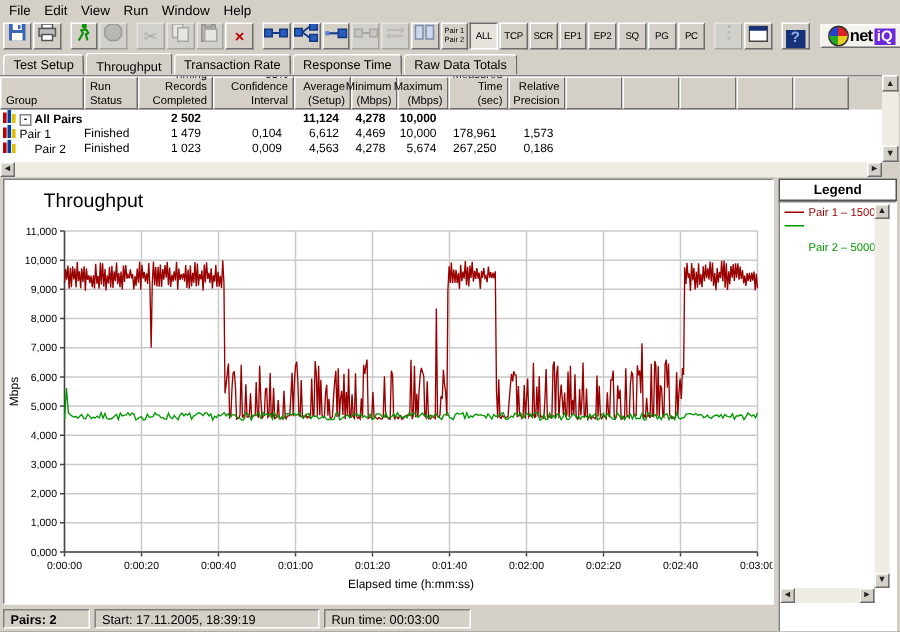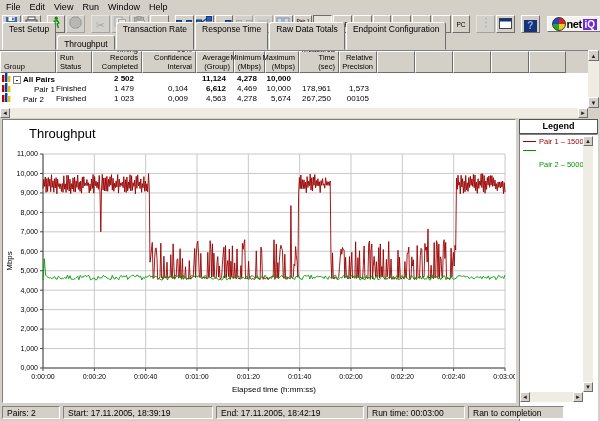--- a/index.html
+++ b/index.html
@@ -17,21 +17,21 @@
   .tbtn.txt{font-size:6.5px;letter-spacing:-.2px;}
   .tsep{width:6px;height:18px;}
   .pairlines{font-size:5px;line-height:1.2;white-space:pre;text-align:left;}
   .logo{display:flex;align-items:center;margin-left:6px;background:#f4f2ec;border:1px solid;border-color:#fff #6d6d6d #6d6d6d #fff;padding:1px 4px;height:16px;box-sizing:border-box;}
   .logo-q{width:12px;height:12px;border-radius:50%;background:conic-gradient(#d22 0 25%,#ec2 25% 50%,#2a2 50% 75%,#24c 75% 100%);margin-right:1px;border:1px solid #333;}
   .logo-net{font-size:11px;font-weight:bold;letter-spacing:-.5px;}
   .logo-iq{font-size:10px;font-weight:bold;color:#fff;background:#6d28d9;padding:0 2px;margin-left:1px;}
   
   .tabs{position:absolute;left:0;top:35px;width:600px;height:15px;display:flex;align-items:flex-end;padding-left:2px;}
   .tab{font-size:8.5px;padding:1px 6px 2px 6px;background:#d4d0c8;border:1px solid;border-color:#fff #6d6d6d #d4d0c8 #fff;
-    border-radius:3px 3px 0 0;margin-right:1px;height:28px;box-sizing:border-box;white-space:nowrap;cursor:default;}
+    border-radius:3px 3px 0 0;margin-right:1px;height:14px;box-sizing:border-box;white-space:nowrap;cursor:default;}
   .tab.active{height:15px;padding-top:3px;position:relative;z-index:3;border-bottom:1px solid #d4d0c8;}
   
   .table-panel{position:absolute;left:0;top:50px;width:588px;height:58px;background:#fff;border-top:1px solid #808080;overflow:hidden;}
   .thead{display:flex;background:#d4d0c8;}
   .th{box-sizing:border-box;border:1px solid;border-color:#fff #6d6d6d #6d6d6d #fff;font-size:7.5px;line-height:1.12;
     padding:1px 3px;white-space:pre-line;display:flex;align-items:flex-end;height:22px;cursor:default;}
   .th.r{justify-content:flex-end;text-align:right;}
   .tr{display:flex;height:10px;font-size:8px;align-items:center;}
   .td{box-sizing:border-box;overflow:hidden;white-space:nowrap;}
   .td.r{text-align:right;padding-right:8px;}
@@ -198,33 +198,32 @@
         <span class="logo-net">net</span>
         <span class="logo-iq">iQ</span>
       </div>
     </div>
   <div class="tabs" id="tabs">
       <div class="tab">Test Setup</div>
       <div class="tab active">Throughput</div>
       <div class="tab">Transaction Rate</div>
       <div class="tab">Response Time</div>
       <div class="tab">Raw Data Totals</div>
-      <div class="tab">Endpoint Configuration</div>
     </div>
 
   <div class="table-panel">
     <div class="thead" id="thead">
         <div class="th" style="width: 56px; flex: 0 0 56px;">Group</div>
         <div class="th" style="width: 36px; flex: 0 0 36px;">Run Status</div>
         <div class="th r" style="width: 50px; flex: 0 0 50px;">Timing Records
 Completed</div>
         <div class="th r" style="width: 54px; flex: 0 0 54px;">95% Confidence
 Interval</div>
         <div class="th r" style="width: 38px; flex: 0 0 38px;">Average
-(Group)</div>
+(Setup)</div>
         <div class="th r" style="width: 31px; flex: 0 0 31px;">Minimum
 (Mbps)</div>
         <div class="th r" style="width: 34px; flex: 0 0 34px;">Maximum
 (Mbps)</div>
         <div class="th r" style="width: 40px; flex: 0 0 40px;">Measured
 Time (sec)</div>
         <div class="th r" style="width: 38px; flex: 0 0 38px;">Relative
 Precision</div>
         <div class="th r" style="width: 38px; flex: 0 0 38px;"></div>
         <div class="th r" style="width: 38px; flex: 0 0 38px;"></div>
@@ -252,26 +251,26 @@
           <div class="td r" style="flex: 0 0 40px;"></div>
           <div class="td r" style="flex: 0 0 38px;"></div>
         </div>
         <div class="tr">
           <div class="td gcell" style="flex: 0 0 56px; width: 56px;">
             <span><svg width="9" height="9" viewBox="0 0 9 9">
                 <rect x="0" y="2" width="2.4" height="7" fill="#c00000"></rect>
                 <rect x="3" y="0" width="2.4" height="9" fill="#00409f"></rect>
                 <rect x="6" y="3" width="2.4" height="6" fill="#e0c000"></rect>
               </svg></span>
-            <span style="margin-left: 21px;">Pair 1</span>
+            <span style="margin-left: 0;">Pair 1</span>
           </div>
           <div class="td" style="flex: 0 0 36px;">Finished</div>
           <div class="td r" style="flex: 0 0 50px;">1 479</div>
           <div class="td r" style="flex: 0 0 54px;">0,104</div>
-          <div class="td r" style="flex: 0 0 38px; font-weight: bold;">6,612</div>
+          <div class="td r" style="flex: 0 0 38px;">6,612</div>
           <div class="td r" style="flex: 0 0 31px;">4,469</div>
           <div class="td r" style="flex: 0 0 34px;">10,000</div>
           <div class="td r" style="flex: 0 0 40px;">178,961</div>
           <div class="td r" style="flex: 0 0 38px;">1,573</div>
         </div>
         <div class="tr">
           <div class="td gcell" style="flex: 0 0 56px; width: 56px;">
             <span><svg width="9" height="9" viewBox="0 0 9 9">
                 <rect x="0" y="2" width="2.4" height="7" fill="#c00000"></rect>
                 <rect x="3" y="0" width="2.4" height="9" fill="#00409f"></rect>
@@ -279,21 +278,21 @@
               </svg></span>
             <span style="margin-left: 10px;">Pair 2</span>
           </div>
           <div class="td" style="flex: 0 0 36px;">Finished</div>
           <div class="td r" style="flex: 0 0 50px;">1 023</div>
           <div class="td r" style="flex: 0 0 54px;">0,009</div>
           <div class="td r" style="flex: 0 0 38px;">4,563</div>
           <div class="td r" style="flex: 0 0 31px;">4,278</div>
           <div class="td r" style="flex: 0 0 34px;">5,674</div>
           <div class="td r" style="flex: 0 0 40px;">267,250</div>
-          <div class="td r" style="flex: 0 0 38px;">00105</div>
+          <div class="td r" style="flex: 0 0 38px;">0,186</div>
         </div>
       </div>
   </div>
   <div id="table-vscroll"></div>
   <div id="table-hscroll"></div>
 
   <div class="chart-panel">
     <div class="chart-title">Throughput</div>
     <svg id="chart-svg" width="512" height="258">
         <line x1="40" y1="10" x2="40" y2="224" stroke="#c9c9c9" stroke-width="1"></line>
@@ -389,25 +388,23 @@
         </div>
         <div class="sb" style="left: 0px; top: 257px; width: 63px; height: 10px; flex-direction: row;">
           <div class="sb-btn" style="width: 10px; height: 10px;">◄</div>
           <div class="sb-track"></div>
           <div class="sb-btn" style="width: 10px; height: 10px;">►</div>
         </div>
       </div>
   </div>
 
   <div class="statusbar" id="statusbar">
-      <div class="status-field" style="width: 58px;">Pairs: 2</div>
+      <div class="status-field" style="width: 58px; font-weight: bold;">Pairs: 2</div>
       <div class="status-field" style="width: 150px;">Start: 17.11.2005, 18:39:19</div>
-      <div class="status-field" style="width: 148px;">End: 17.11.2005, 18:42:19</div>
       <div class="status-field" style="width: 98px;">Run time: 00:03:00</div>
-      <div class="status-field" style="width: 96px;">Ran to completion</div>
     </div>
 <div class="sb" style="left: 588px; top: 50px; width: 11px; height: 58px; flex-direction: column;">
       <div class="sb-btn" style="width: 11px; height: 11px;">▲</div>
       <div class="sb-track"></div>
       <div class="sb-btn" style="width: 11px; height: 11px;">▼</div>
     </div>
     <div class="sb" style="left: 0px; top: 108px; width: 588px; height: 10px; flex-direction: row;">
       <div class="sb-btn" style="width: 10px; height: 10px;">◄</div>
       <div class="sb-track"></div>
       <div class="sb-btn" style="width: 10px; height: 10px;">►</div>

